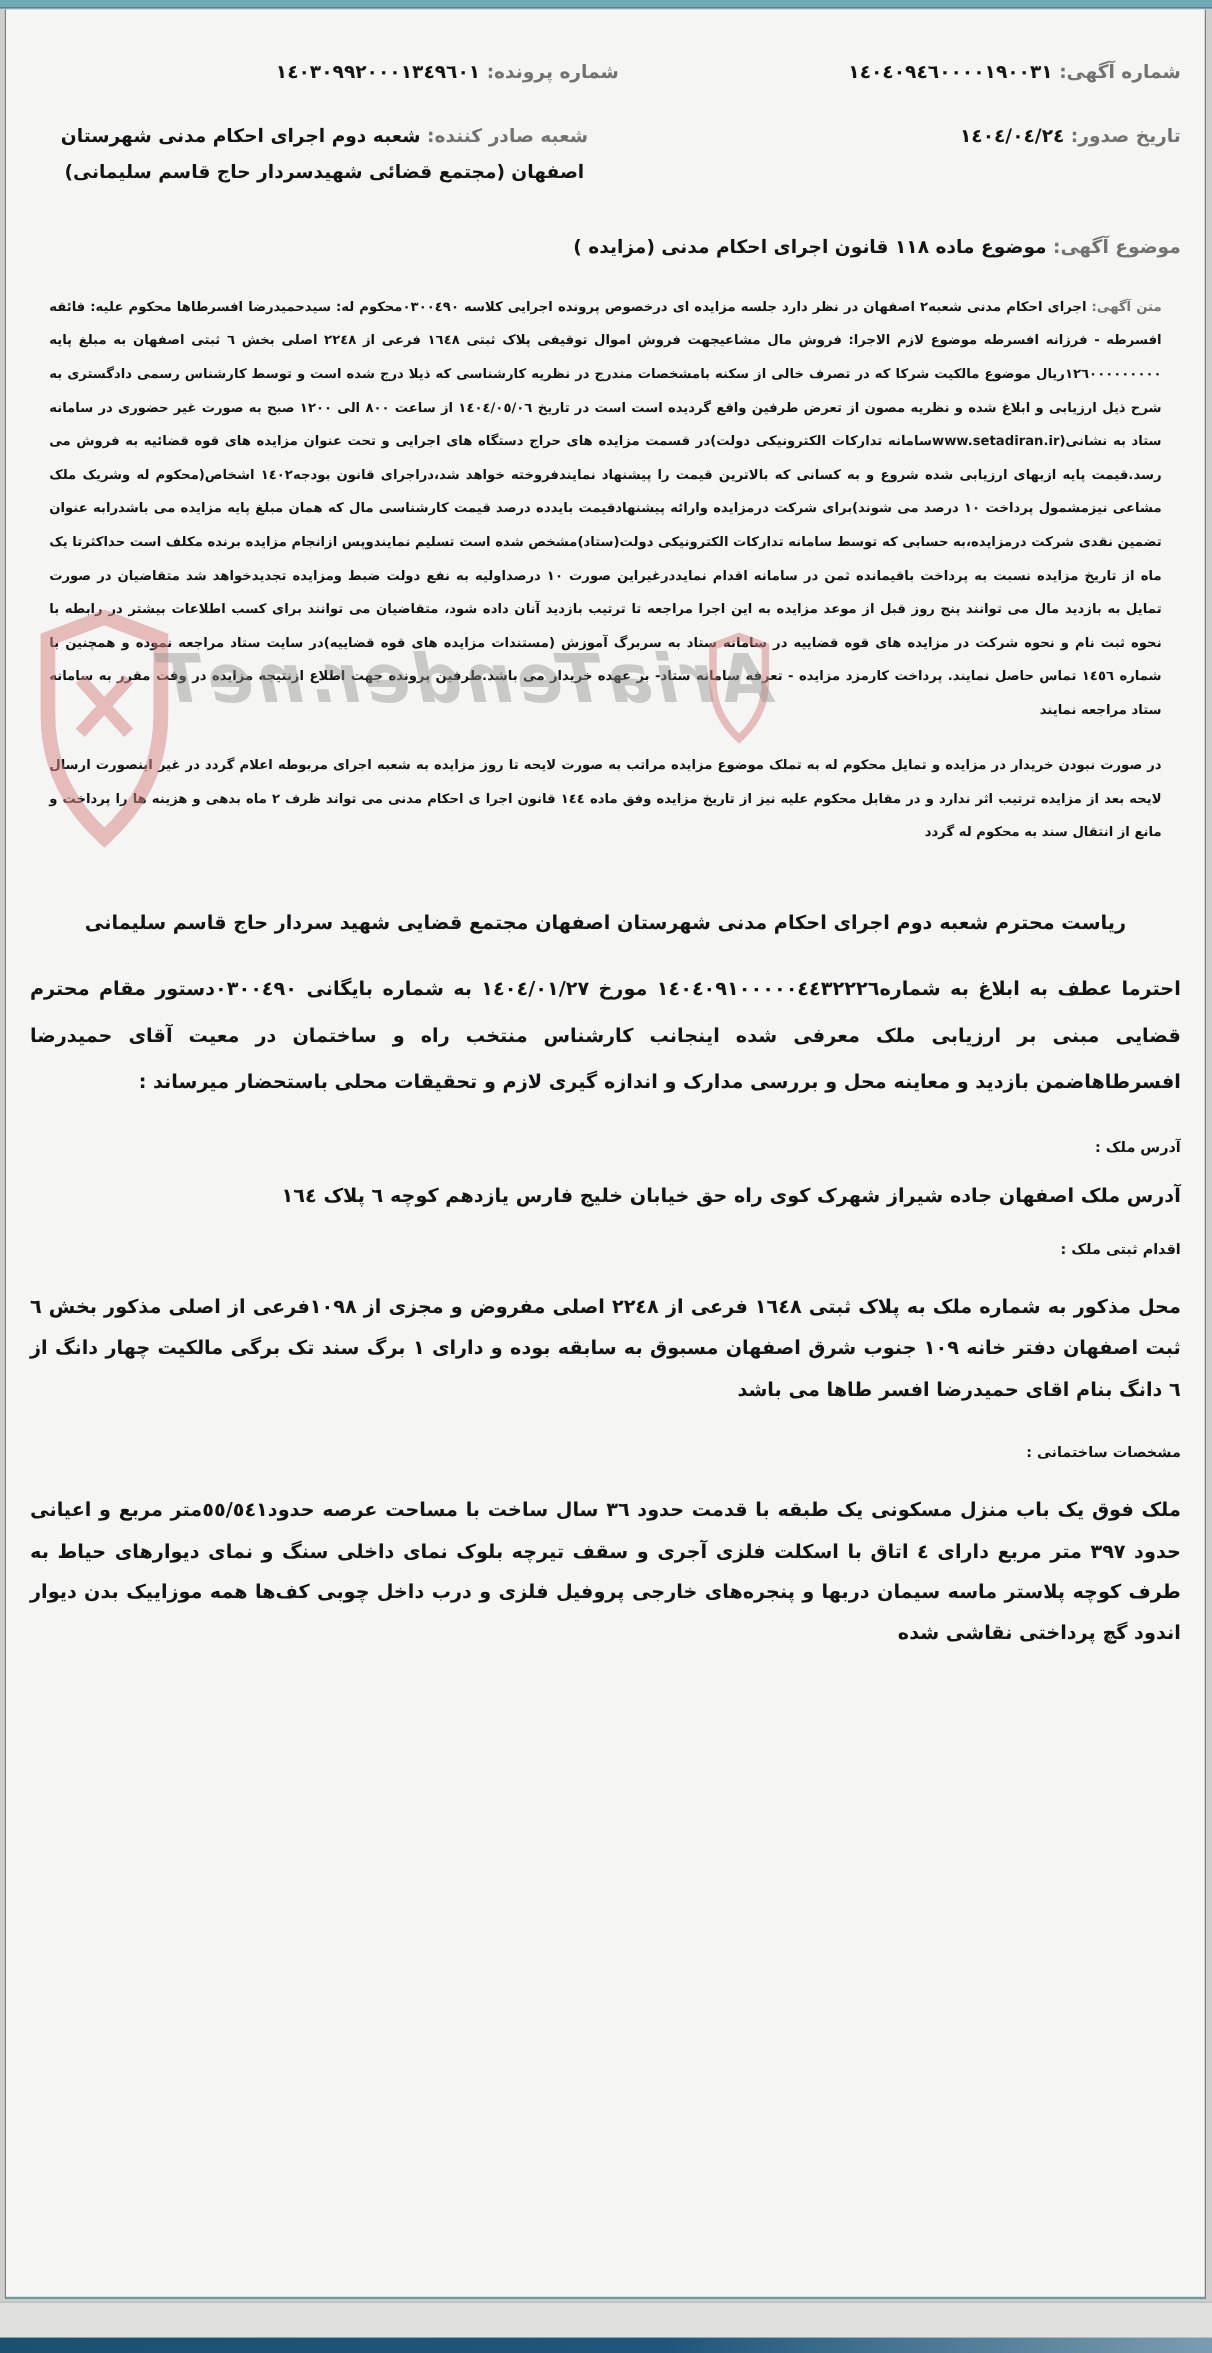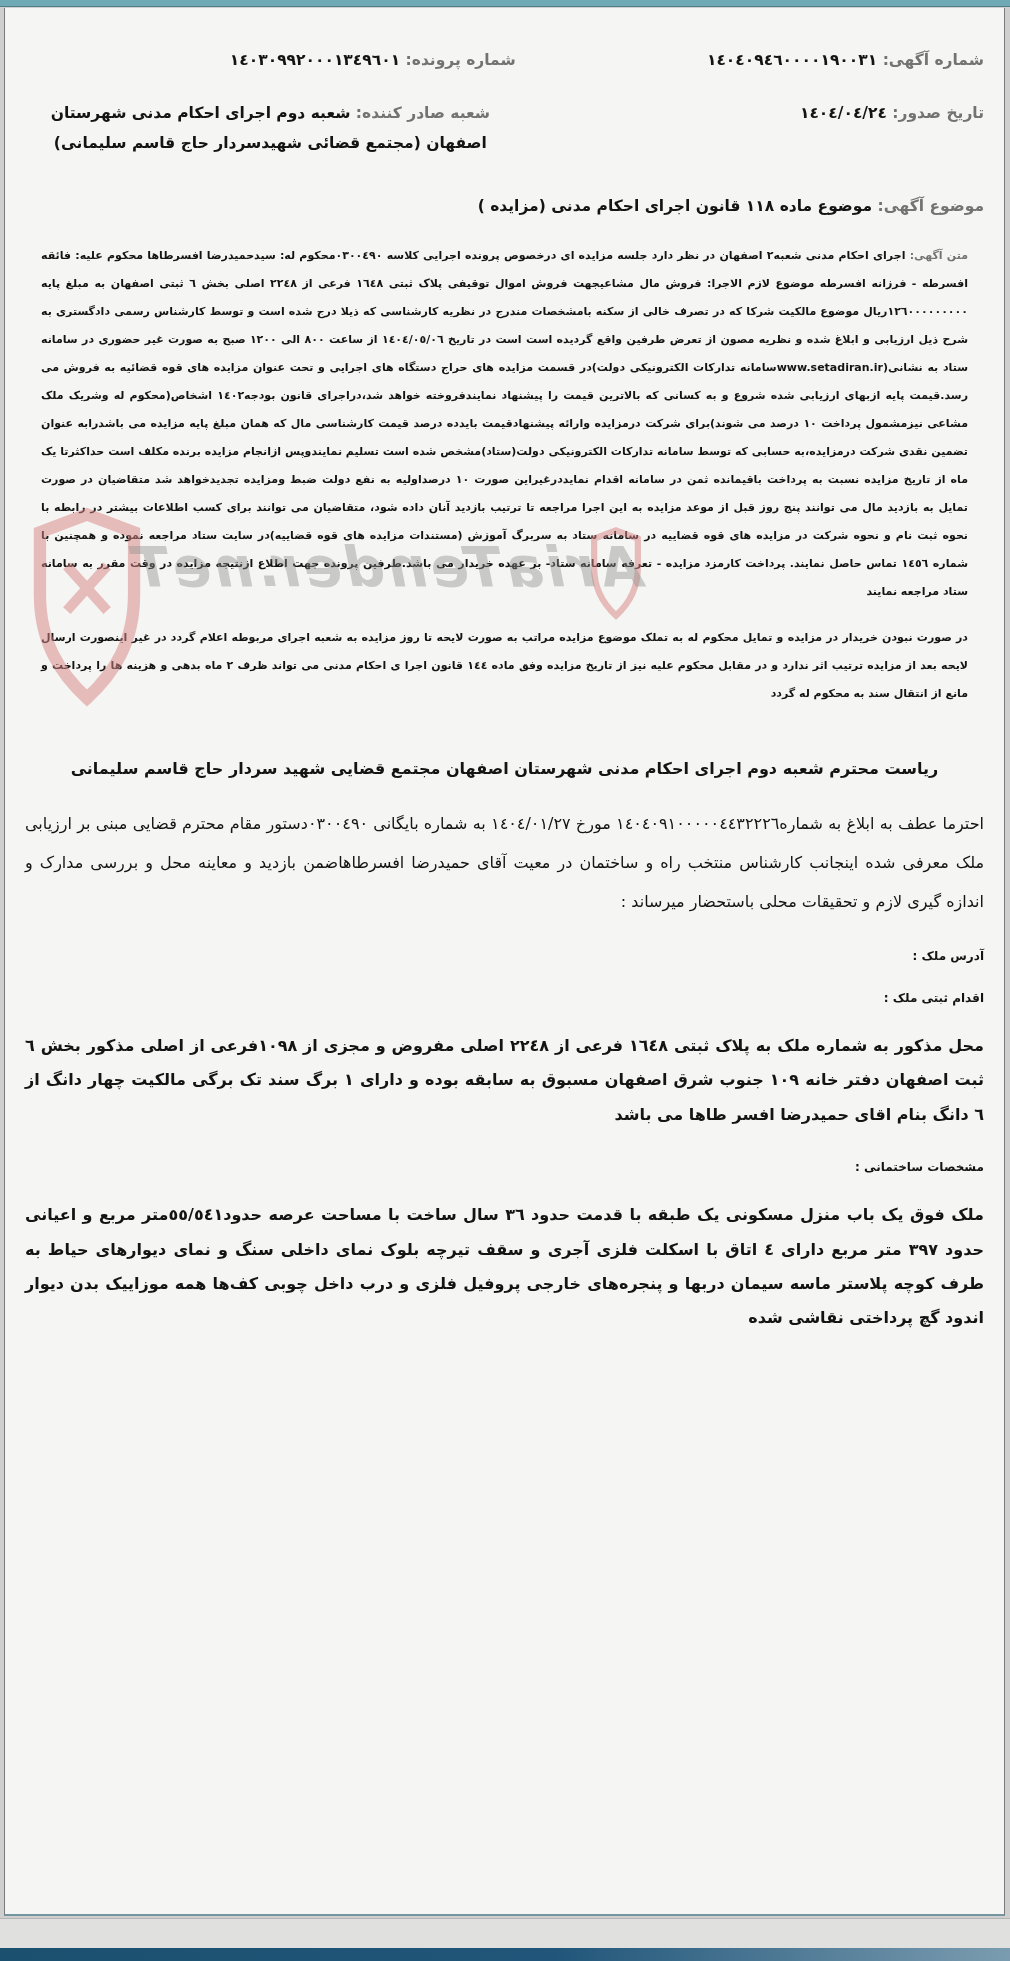--- a/index.html
+++ b/index.html
@@ -46,21 +46,21 @@
 
   .subject-row{margin-top:34px;font-size:15.5px;font-weight:bold;line-height:1.9;}
 
   .body-p{font-size:11px;font-weight:bold;text-align:justify;margin:16px;}
   .p1{margin-top:20px;line-height:2.55;}
   .p2{margin-top:18px;line-height:2.55;}
   .section-heading{
     margin-top:50px;text-align:center;
     font-size:16px;font-weight:bold;
   }
-  .p3{margin-top:26px;line-height:2.45;font-size:16px;font-weight:normal;text-align:justify;}
+  .p3{margin-top:26px;line-height:2.45;font-size:16px;font-weight:bold;text-align:justify;}
   .sect-title{margin-top:28px;font-size:12px;font-weight:bold;}
   .one-line{margin-top:24px;font-size:16px;font-weight:bold;text-align:right;}
   .low-p{font-size:16px;font-weight:bold;text-align:justify;line-height:2.15;margin:0;}
   .m24{margin-top:24px;}
   .m20{margin-top:20px;}
 
   .watermark{
     position:absolute;top:486px;left:20px;width:640px;height:230px;
     direction:ltr;pointer-events:none;
   }
@@ -110,20 +110,21 @@
     <span>اجرای احکام مدنی شعبه٢ اصفهان در نظر دارد جلسه مزایده ای درخصوص پرونده اجرایی کلاسه ٠٣٠٠٤٩٠محکوم له: سیدحمیدرضا افسرطاها محکوم علیه: فائقه افسرطه - فرزانه افسرطه موضوع لازم الاجرا: فروش مال مشاعیجهت فروش اموال توقیفی پلاک ثبتی ١٦٤٨ فرعی از ٢٢٤٨ اصلی بخش ٦ ثبتی اصفهان به مبلغ پایه ١٢٦٠٠٠٠٠٠٠٠٠ریال موضوع مالکیت شرکا  که در تصرف خالی از سکنه  بامشخصات مندرج در نظریه کارشناسی که ذیلا درج شده است و توسط کارشناس رسمی دادگستری به شرح ذیل ارزیابی و ابلاغ شده و نظریه مصون از تعرض طرفین واقع گردیده است است در تاریخ ١٤٠٤/٠٥/٠٦ از ساعت ٨٠٠ الی ١٢٠٠ صبح به صورت غیر حضوری در سامانه ستاد به نشانی(www.setadiran.irسامانه تدارکات الکترونیکی دولت)در قسمت مزایده های حراج دستگاه های اجرایی و تحت عنوان مزایده های قوه قضائیه به فروش می رسد.قیمت پایه ازبهای ارزیابی شده شروع و به کسانی که بالاترین قیمت را پیشنهاد نمایندفروخته خواهد شد،دراجرای قانون بودجه١٤٠٢ اشخاص(محکوم له وشریک ملک مشاعی نیزمشمول پرداخت ١٠ درصد می شوند)برای شرکت درمزایده وارائه پیشنهادقیمت بایدده درصد قیمت کارشناسی مال که همان مبلغ پایه مزایده می باشدرابه عنوان تضمین نقدی شرکت درمزایده،به حسابی که توسط سامانه تدارکات الکترونیکی دولت(ستاد)مشخص شده است تسلیم نمایندوپس ازانجام مزایده برنده مکلف است حداکثرتا یک ماه از تاریخ مزایده نسبت به پرداخت باقیمانده ثمن در سامانه اقدام نمایددرغیراین صورت ١٠ درصداولیه به نفع دولت ضبط ومزایده تجدیدخواهد شد متقاضیان در صورت تمایل به بازدید مال  می توانند پنج روز قبل از موعد مزایده به این اجرا مراجعه تا ترتیب بازدید آنان داده شود، متقاضیان می توانند برای کسب اطلاعات بیشتر در رابطه با نحوه ثبت نام و نحوه شرکت در مزایده های قوه قضاییه در سامانه ستاد به سربرگ آموزش (مستندات مزایده های قوه قضاییه)در سایت ستاد مراجعه نموده و همچنین با شماره ١٤٥٦ تماس حاصل نمایند. پرداخت کارمزد مزایده - تعرفه سامانه ستاد- بر عهده خریدار می باشد.طرفین پرونده جهت اطلاع ازنتیجه مزایده در وقت مقرر به سامانه ستاد مراجعه نمایند</span>
   </p>
 
   <p class="body-p p2">در صورت نبودن خریدار در مزایده و تمایل محکوم له به تملک موضوع مزایده مراتب به صورت لایحه تا روز مزایده  به شعبه اجرای مربوطه اعلام گردد  در غیر اینصورت ارسال لایحه بعد از مزایده ترتیب اثر ندارد  و در مقابل محکوم علیه نیز از تاریخ مزایده وفق ماده ١٤٤ قانون اجرا ی احکام مدنی می تواند ظرف ٢ ماه بدهی و هزینه ها را پرداخت و مانع از انتقال سند به محکوم له گردد</p>
 
   <div class="section-heading">ریاست محترم شعبه دوم اجرای احکام مدنی شهرستان اصفهان مجتمع قضایی شهید سردار حاج قاسم سلیمانی</div>
 
   <p class="p3">احترما عطف به ابلاغ به شماره١٤٠٤٠٩١٠٠٠٠٠٤٤٣٢٢٢٦ مورخ ١٤٠٤/٠١/٢٧ به شماره بایگانی ٠٣٠٠٤٩٠دستور مقام محترم قضایی مبنی بر ارزیابی ملک معرفی شده اینجانب کارشناس  منتخب راه و ساختمان در معیت آقای حمیدرضا افسرطاهاضمن بازدید و معاینه محل و بررسی مدارک و اندازه گیری لازم و تحقیقات محلی باستحضار میرساند :</p>
 
   <div class="sect-title">آدرس ملک :</div>
+  <div class="one-line">آدرس ملک اصفهان جاده شیراز شهرک کوی راه حق خیابان خلیج فارس یازدهم کوچه ٦ پلاک ١٦٤</div>
 
   <div class="sect-title">اقدام ثبتی ملک :</div>
   <p class="low-p m24">محل  مذکور به شماره ملک  به پلاک ثبتی ١٦٤٨ فرعی از ٢٢٤٨ اصلی مفروض و مجزی از ١٠٩٨فرعی  از  اصلی مذکور  بخش ٦ ثبت اصفهان دفتر خانه ١٠٩  جنوب شرق  اصفهان مسبوق به سابقه بوده و دارای ١ برگ سند تک برگی  مالکیت چهار دانگ از ٦ دانگ بنام اقای حمیدرضا افسر طاها می باشد</p>
 
   <div class="sect-title">مشخصات ساختمانی :</div>
   <p class="low-p m24">ملک فوق یک باب منزل مسکونی یک طبقه با قدمت حدود ٣٦ سال  ساخت با مساحت عرصه  حدود٥٥/٥٤١متر مربع و اعیانی حدود ٣٩٧ متر مربع دارای  ٤ اتاق با اسکلت فلزی آجری و سقف تیرچه بلوک  نمای داخلی سنگ و نمای دیوارهای حیاط به طرف کوچه پلاستر ماسه سیمان دربها و پنجره‌های خارجی پروفیل فلزی و درب داخل چوبی کف‌ها همه موزاییک بدن دیوار اندود گچ پرداختی نقاشی شده</p>
 
   <div class="watermark">
     <svg class="wm-shield big" viewBox="0 0 100 180" fill="none" xmlns="http://www.w3.org/2000/svg">
       <path d="M50 6 L92 22 V78 C92 120 74 148 50 170 C26 148 8 120 8 78 V22 Z" stroke="#d98484" stroke-width="11"></path>

